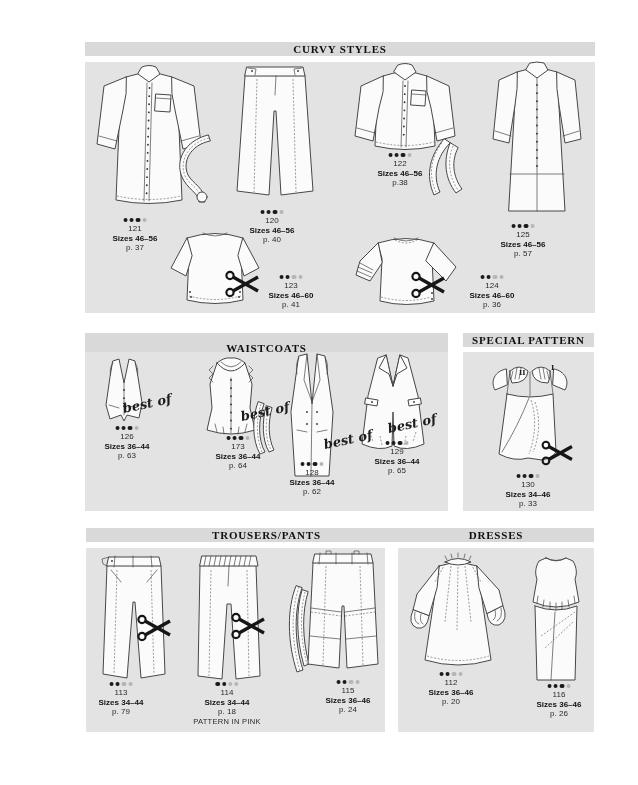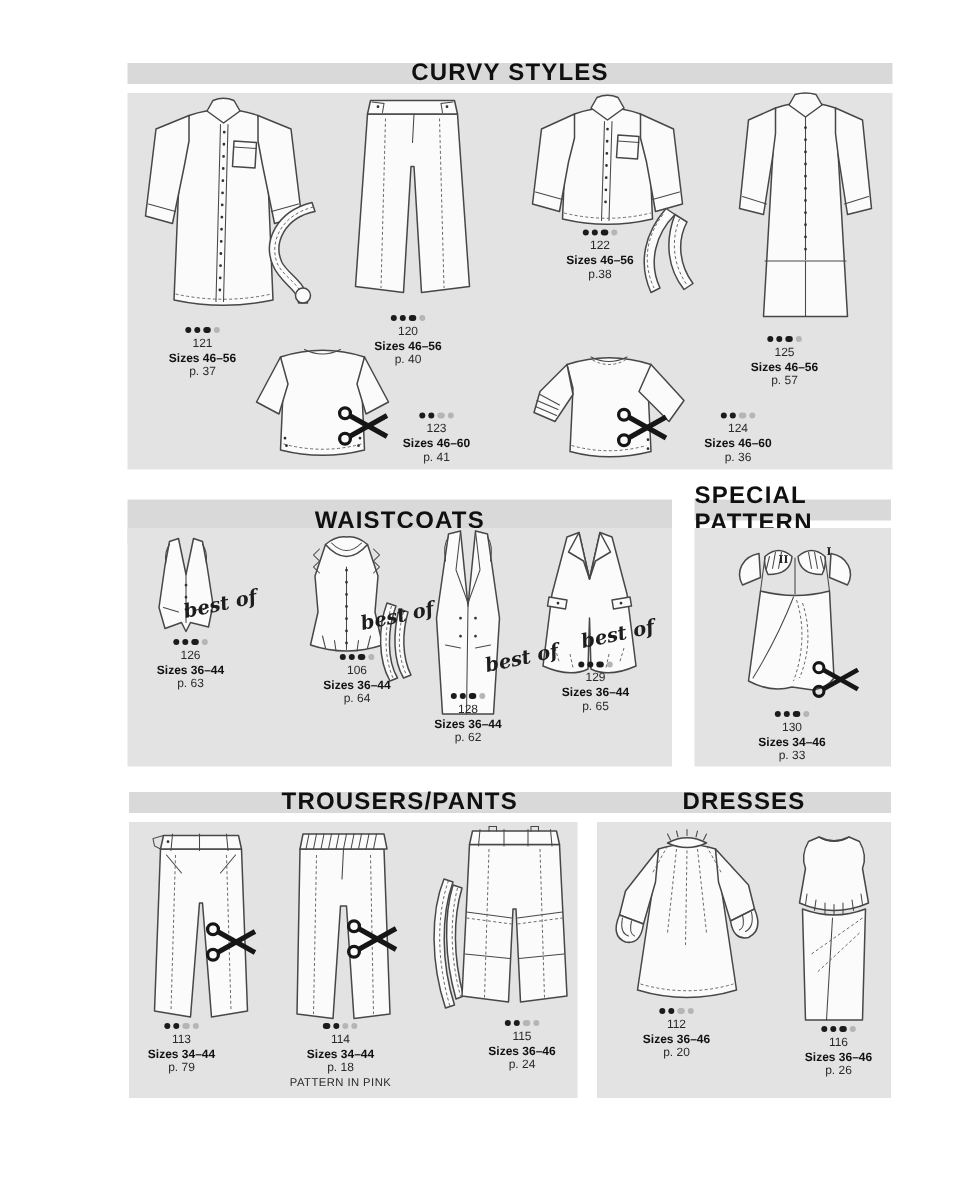--- a/index.html
+++ b/index.html
@@ -1,19 +1,19 @@
 <!DOCTYPE html>
 <html style="--page-bg: #ffffff; --panel-bg: #e3e3e3; --header-bg: #d9d9d9; --dot-filled: #1b1b1b; --dot-empty: #b5b5b5; --line-art: #474747; --text: #2a2a2a;"><head>
 <meta charset="utf-8">
 <style>
   html,body{margin:0;padding:0;background:var(--page-bg,#fff);}
   .page{position:relative;width:638px;height:785px;background:var(--page-bg,#fff);
         font-family:"Liberation Sans",sans-serif;overflow:hidden;}
   .secbar{position:absolute;background:var(--header-bg,#d9d9d9);display:flex;align-items:center;
-          justify-content:center;font-weight:bold;font-size:16px;letter-spacing:.8px;color:#101010;}
+          justify-content:center;font-weight:bold;font-size:11px;letter-spacing:.8px;color:#101010;font-family:Liberation Serif, serif;}
   .panel{position:absolute;background:var(--panel-bg,#e3e3e3);}
   .garment{position:absolute;}
   .garment svg{display:block;width:100%;height:100%;overflow:visible;}
   .g{fill:#fbfbfb;stroke:var(--line-art,#474747);stroke-width:1;stroke-linejoin:round;stroke-linecap:round;}
   .d{fill:none;stroke:var(--line-art,#474747);stroke-width:.7;stroke-linecap:round;}
   .dd{fill:none;stroke:#5a5a5a;stroke-width:.6;stroke-dasharray:2 1.6;}
   .btn{stroke:#303030;stroke-width:1.8;stroke-linecap:round;stroke-dasharray:.1 8;fill:none;}
   .ring{fill:none;stroke:#161616;stroke-width:2.2;}
   .blade{stroke:#161616;stroke-width:3.4;fill:none;}
   .info{position:absolute;transform:translateX(-50%);text-align:center;font-size:8px;
@@ -363,21 +363,21 @@
     <div class="sizes">Sizes 36–44</div>
     <div class="pg">p. 63</div>
   </div>
   <div class="info" style="left:238px;top:434px">
     <div class="dots">
         <span class="dot filled"></span>
         <span class="dot filled"></span>
         <span class="dot filled"></span>
         <span class="dot"></span>
       </div>
-    <div class="num">106</div>
+    <div class="num">173</div>
     <div class="sizes">Sizes 36–44</div>
     <div class="pg">p. 64</div>
   </div>
   <div class="info" style="left:312px;top:460px">
     <div class="dots">
         <span class="dot filled"></span>
         <span class="dot filled"></span>
         <span class="dot filled"></span>
         <span class="dot"></span>
       </div>

